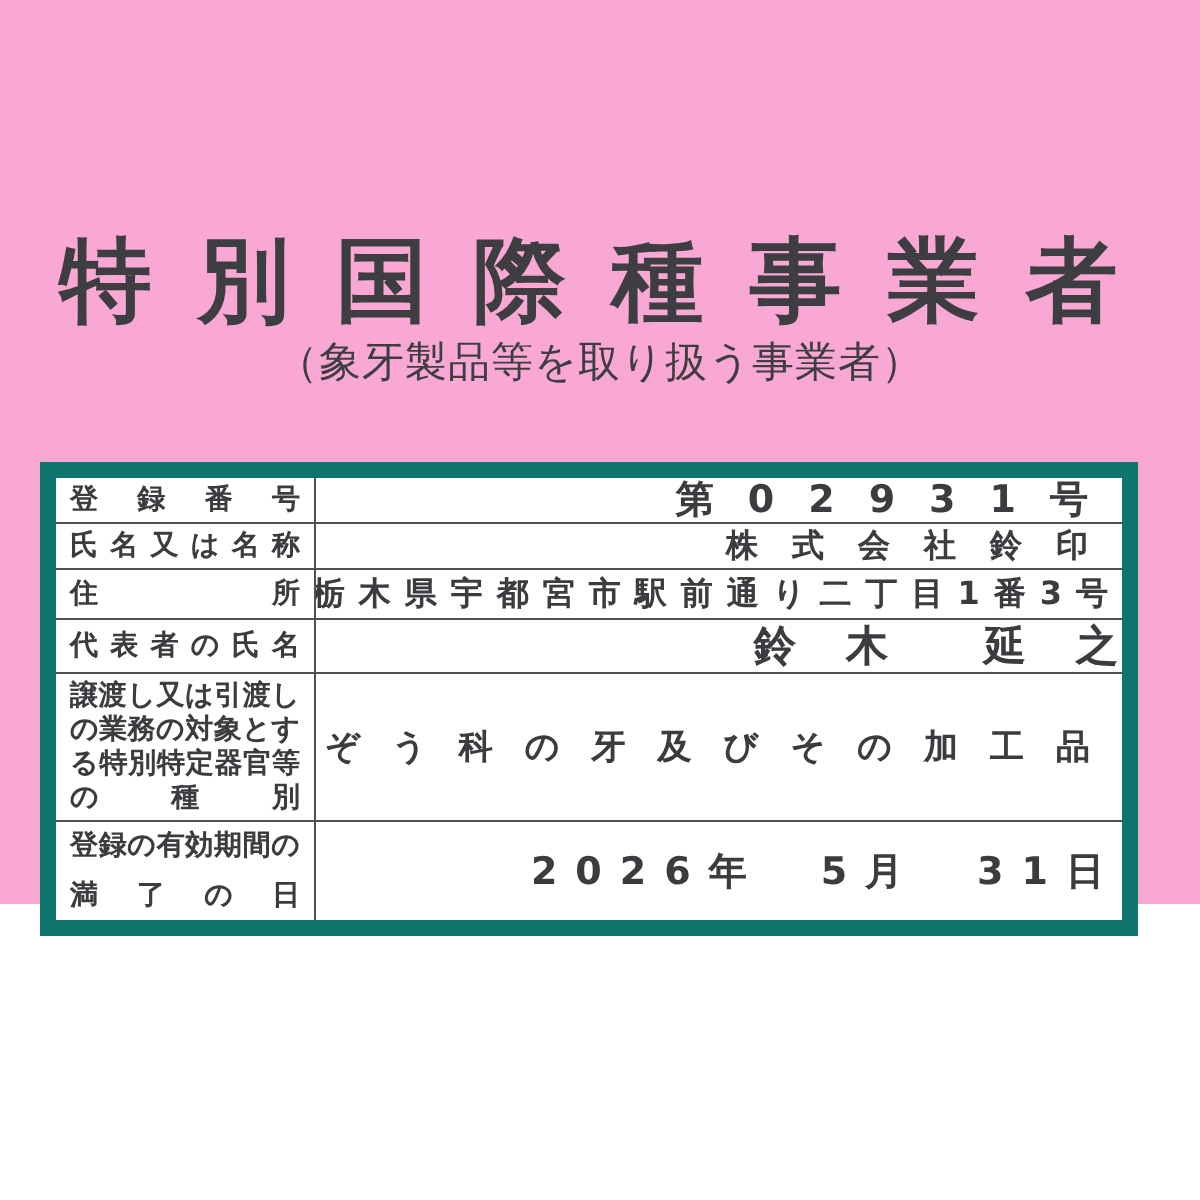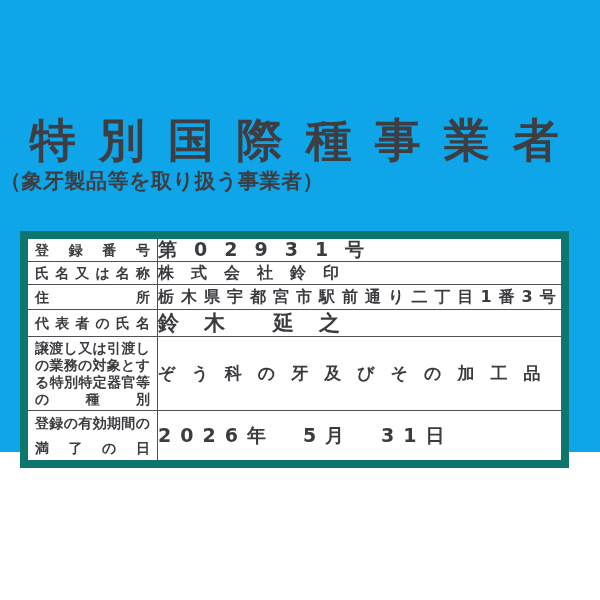--- a/index.html
+++ b/index.html
@@ -9,21 +9,21 @@
     height: 600px;
     background: #ffffff;
     font-family: "DejaVu Sans", "Liberation Sans", sans-serif;
     color: #3c3c40;
     overflow: hidden;
   }
   .page {
     position: relative;
     width: 600px;
     height: 452px;
-    background: #0ea5e9;
+    background: #f9a8d4;
   }
   
   .title {
     position: absolute;
     top: 110px;
     left: 0;
     width: 600px;
     text-align: center;
     font-size: 46px;
     font-weight: bold;
@@ -31,23 +31,23 @@
     padding-left: 0.25em;
     box-sizing: border-box;
     white-space: nowrap;
     color: #3e3e42;
   }
   .subtitle {
     position: absolute;
     top: 167px;
     left: 0;
     width: 600px;
-    text-align: left;
+    text-align: center;
     font-size: 21px;
-    font-weight: bold;
+    font-weight: normal;
     letter-spacing: 0.5px;
     color: #3e3e42;
   }
   
   .cert-table {
     position: absolute;
     left: 20px;
     top: 231px;
     width: 549px;
     border: 8px solid #0f766e;
@@ -77,21 +77,21 @@
     line-height: 17px;
     white-space: pre-line;
     text-align: justify;
     text-align-last: justify;
     -moz-text-align-last: justify;
   }
   .cell-value {
     flex: 1 1 auto;
     display: flex;
     align-items: center;
-    justify-content: flex-start;
+    justify-content: flex-end;
     overflow: hidden;
   }
   .cell-value span {
     font-weight: bold;
     white-space: nowrap;
   }
   .r1 { height: 22px; }
   .r2 { height: 23px; }
   .r3 { height: 25px; }
   .r4 { height: 27px; }

